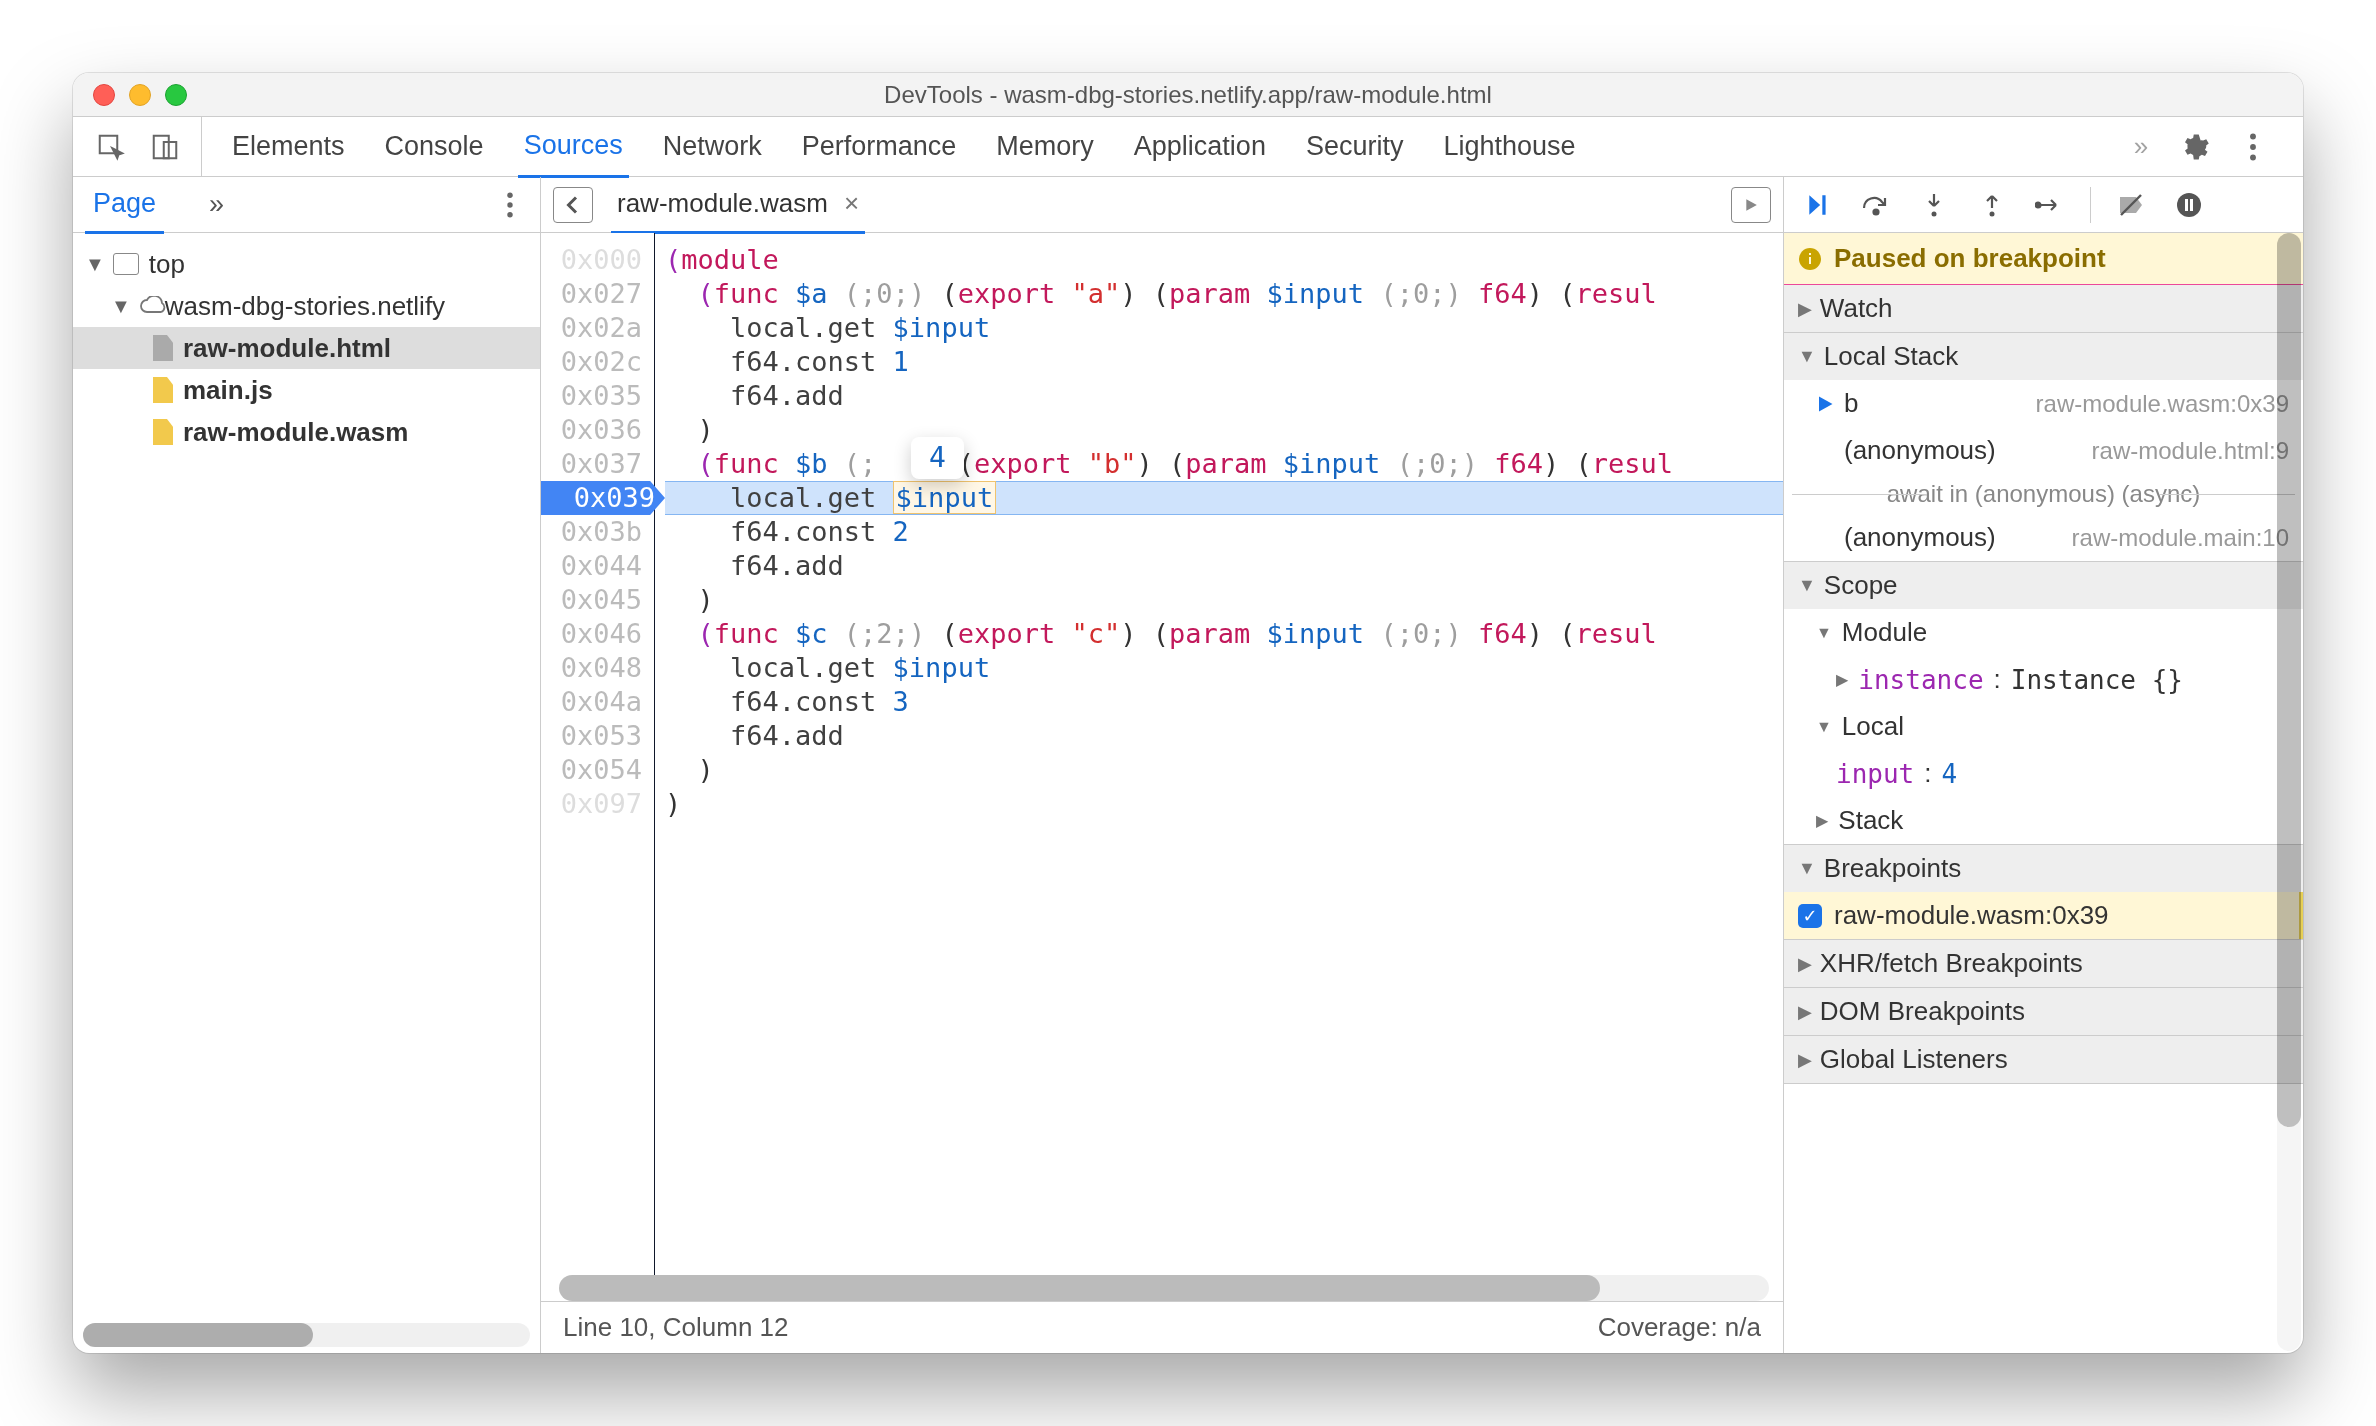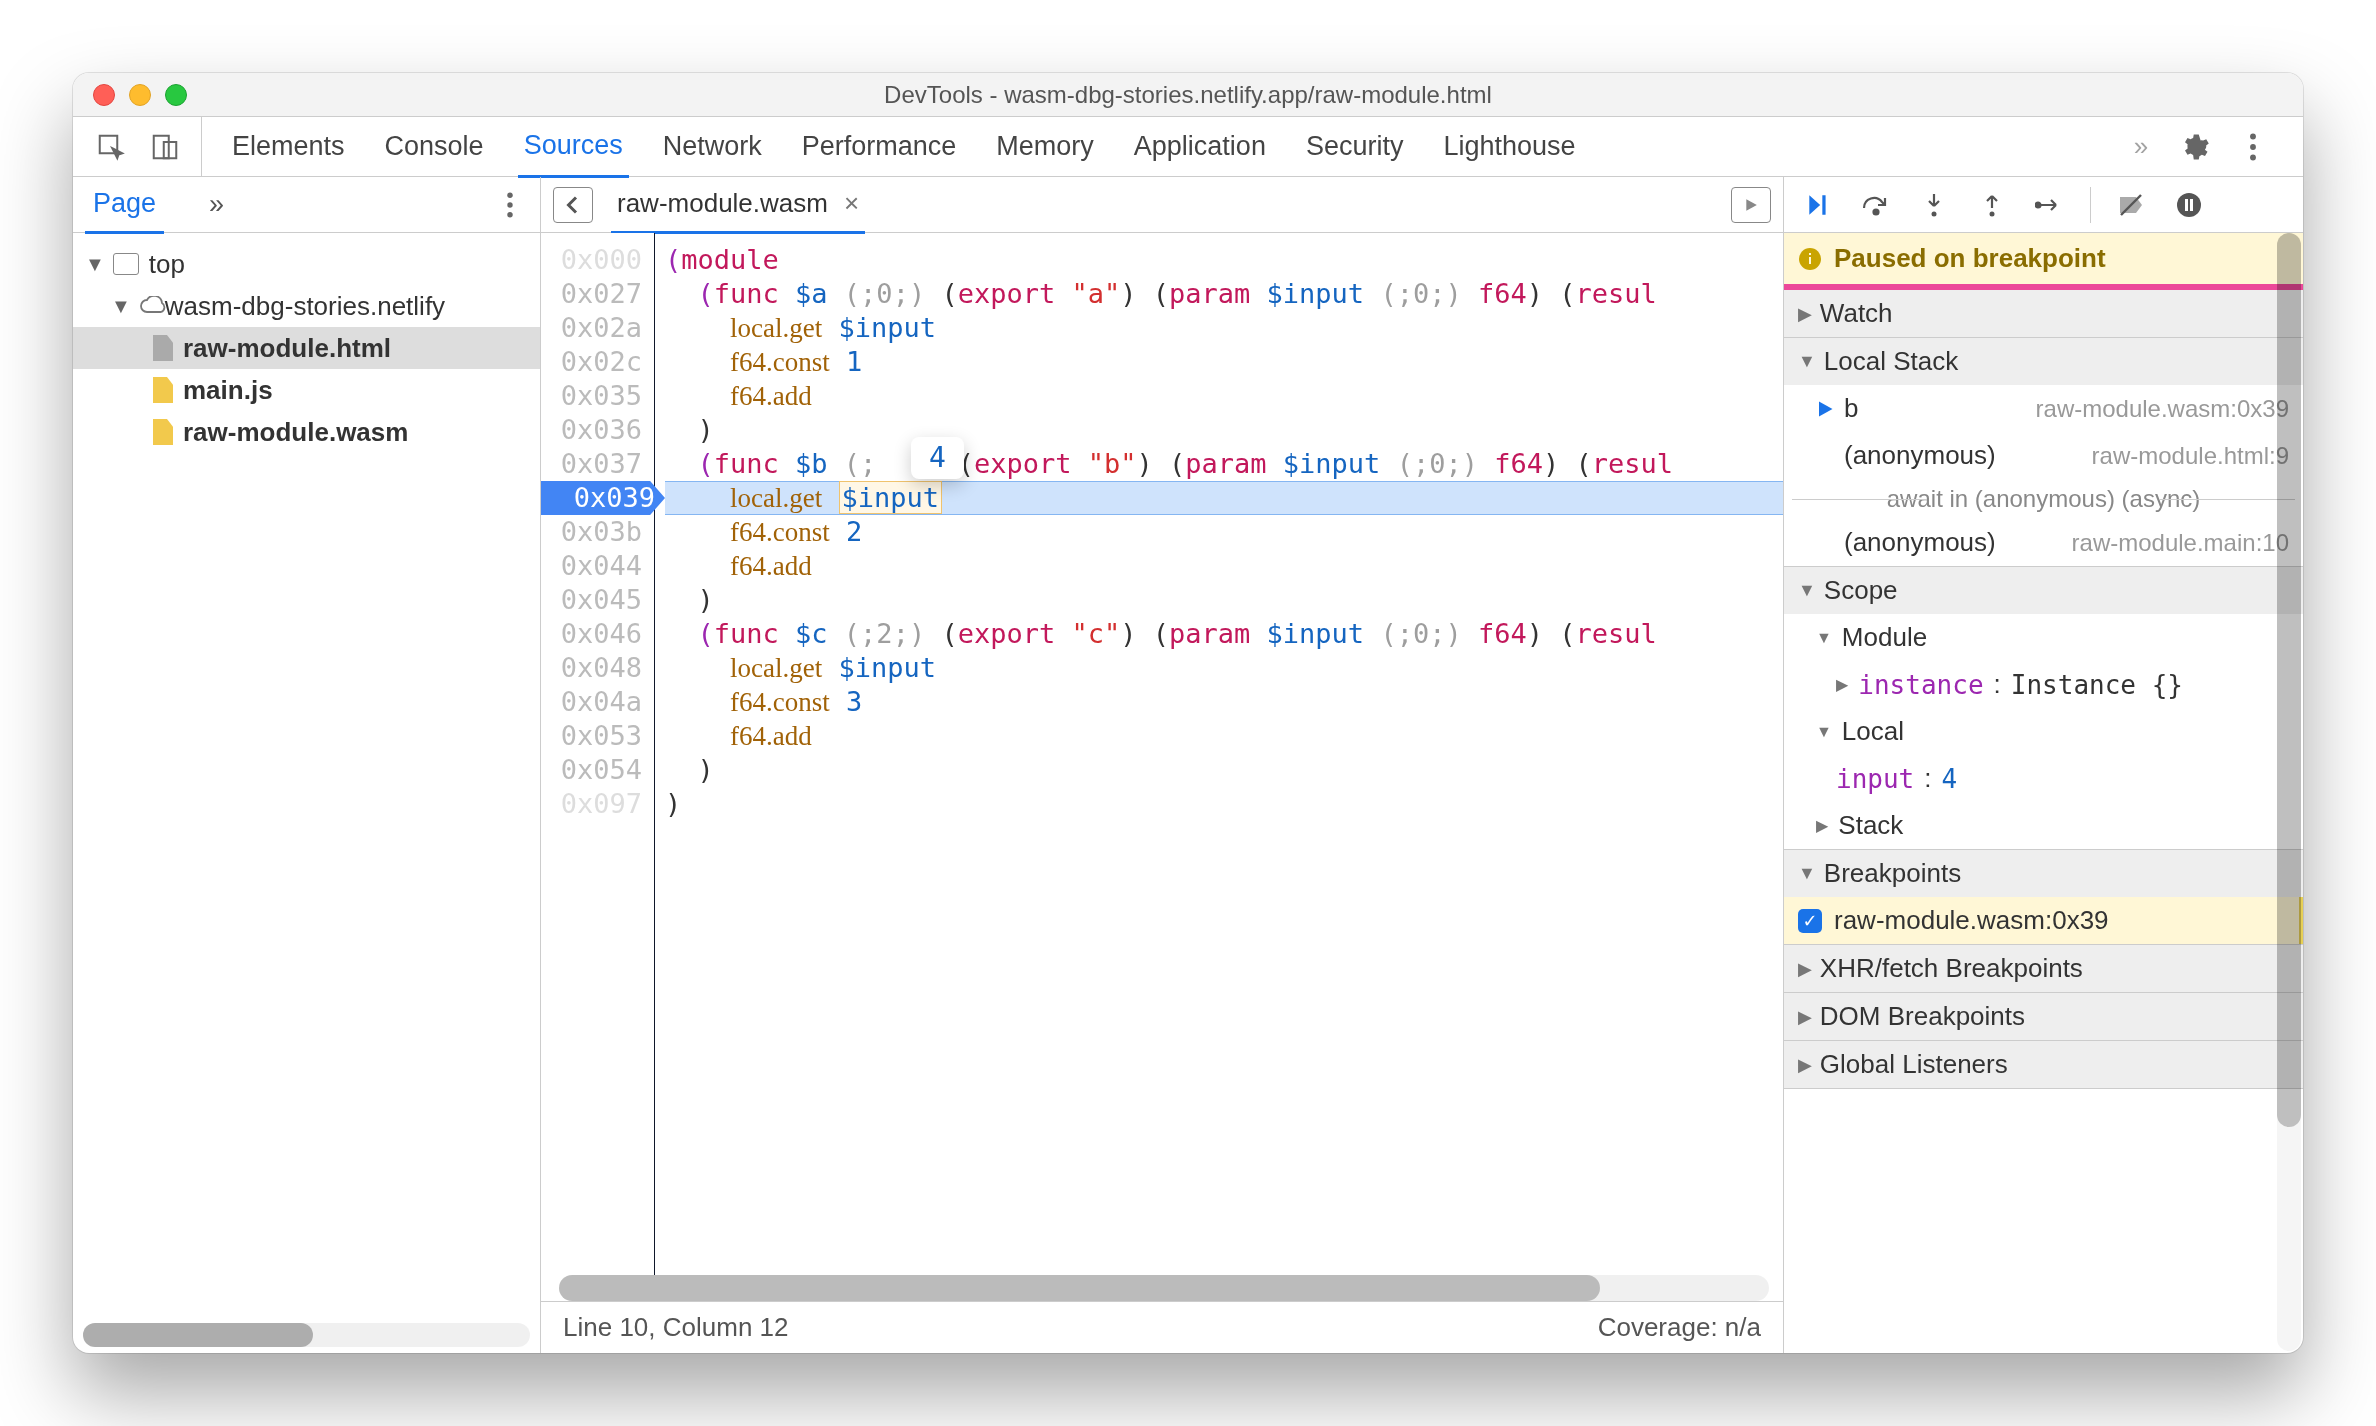--- a/index.html
+++ b/index.html
@@ -51,39 +51,39 @@
   .et-close { color:#777; margin-left:6px;}
   .et-exec { margin-left:auto; width:40px; height:36px; border:1.5px solid #888; border-radius:4px; display:flex; align-items:center; justify-content:center; color:#888;}
   .code-area { flex:1; display:flex; font-family: Menlo, Consolas, monospace; font-size:27px; line-height:34px; position:relative; overflow:hidden;}
   .gutter { width:114px; text-align:right; color:#bbb; padding:10px 12px 0 0; background:#fff; border-right:1px solid #0f172a;}
   .code-lines { flex:1; padding:10px 0 0 10px; white-space:pre; position:relative;}
   .line { height:34px; }
   .addr { height:34px; }
   .addr.dim { color:#ddd;}
   .kw { color:#9c27b0; }
   .op { color:#c2185b; }
-  .ins { color:#a16207;font-family:Liberation Serif, serif; }
+  .ins { color:#404040; }
   .fn { color:#1565c0; }
   .var { color:#1565c0; }
   .typ { color:#c2185b; }
   .str { color:#d32f2f; }
   .num { color:#1565c0; }
   .cmt { color:#9e9e9e; }
   .hl-gutter { position:absolute; left:0; width:124px; height:34px; background:#4285f4; color:#fff; display:flex; align-items:center; justify-content:flex-end; padding-right:10px; clip-path: polygon(0 0, 88% 0, 100% 50%, 88% 100%, 0 100%);}
   .hl-line { position:absolute; left:124px; right:0; height:34px; background:#cfe3fc; border-top:1px solid #85b6f2; border-bottom:1px solid #85b6f2;}
   .hl-var-box { border:1px solid #f0c36d; background:#fff7e6; padding:0 2px; }
   .tooltip { position:absolute; background:#fff; border-radius:8px; box-shadow:0 6px 18px rgba(0,0,0,0.2); padding:4px 18px; font-family: Menlo, monospace; color:#1565c0; font-size:28px;}
   .status-bar { height:52px; border-top:1px solid #ccc; display:flex; align-items:center; padding:0 22px; font-size:26px; color:#555; justify-content:space-between;}
   .hscroll { height:26px; margin:0 14px 0 18px; background:rgba(0,0,0,0.06); border-radius:13px; position:relative;}
   .hscroll-thumb { position:absolute; left:0; top:0; height:100%; width:86%; background:rgba(0,0,0,0.22); border-radius:13px;}
   .debugger { width:520px; border-left:1px solid #ccc; display:flex; flex-direction:column; font-size:26px; position:relative;}
   .dbg-toolbar { height:56px; display:flex; align-items:center; gap:22px; padding:0 16px; border-bottom:1px solid #ccc;}
   .dbg-sep { width:1px; height:36px; background:#ccc;}
   .dbg-pane { flex:1; overflow:auto; }
-  .dbg-banner { background:#fff7d6; color:#8a6d00; padding:10px 14px; display:flex; align-items:center; gap:12px; border-bottom:6px solid #ec4899; font-weight:600;}
+  .dbg-banner { background:#fff7d6; color:#8a6d00; padding:10px 14px; display:flex; align-items:center; gap:12px; border-bottom:1px solid #ec4899; font-weight:600;}
   .dbg-section { border-bottom:1px solid #ccc; }
   .dbg-head { background:#eee; padding:8px 14px; display:flex; align-items:center; gap:8px; color:#333;}
   .dbg-head .disc { font-size:18px; color:#777;}
   .dbg-row { padding:8px 14px 8px 32px; display:flex; align-items:center; gap:10px;}
   .dbg-row.sub { padding-left:52px;}
   .dbg-row .loc { margin-left:auto; color:#999; font-size:24px;}
   .scope-key { color:#9c27b0; font-family: Menlo, monospace;}
   .scope-val { color:#333; font-family: Menlo, monospace;}
   .scope-num { color:#1565c0; font-family: Menlo, monospace;}
   .async-bar { text-align:center; color:#888; padding:6px 0; font-size:24px; position:relative;}

